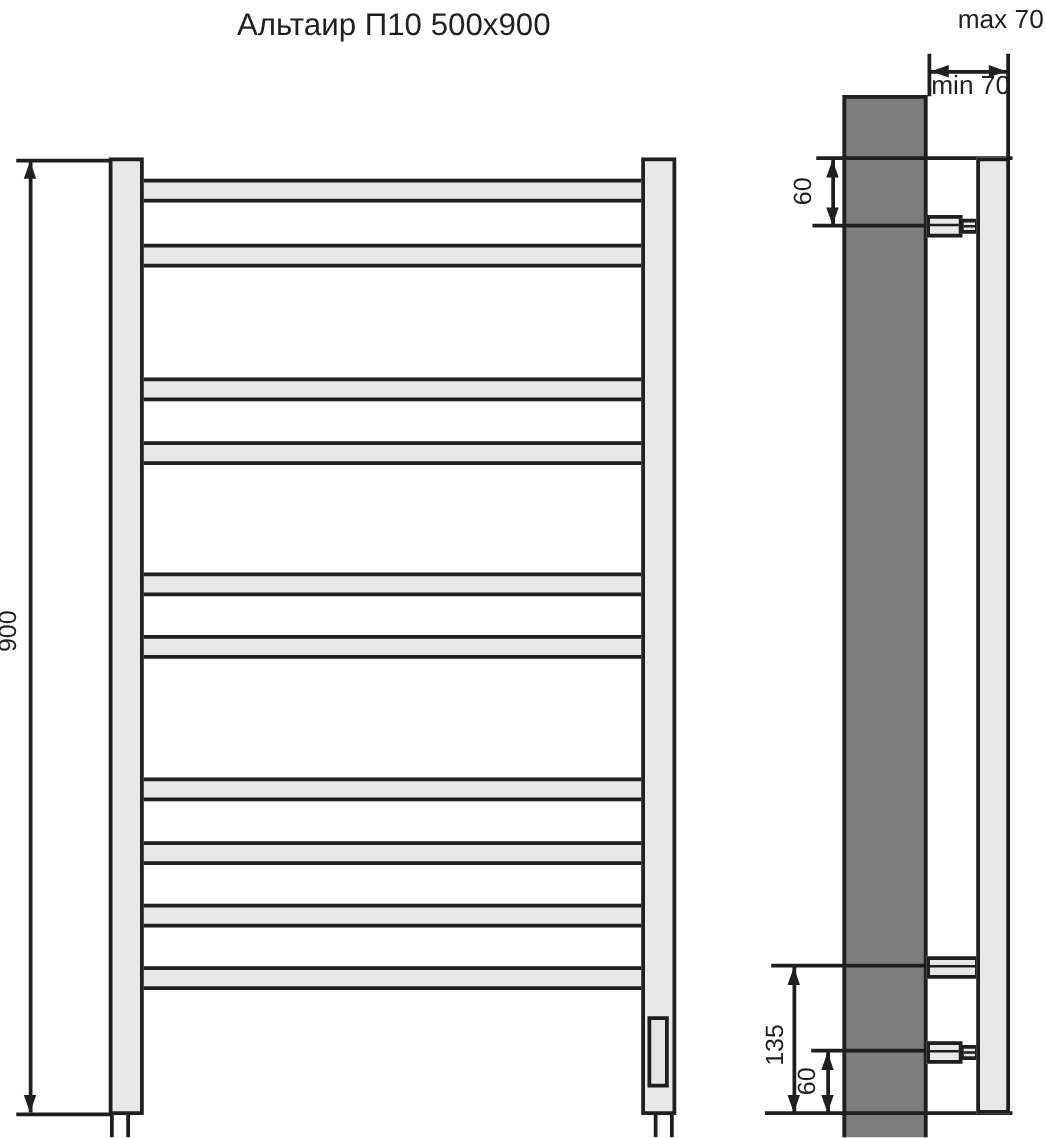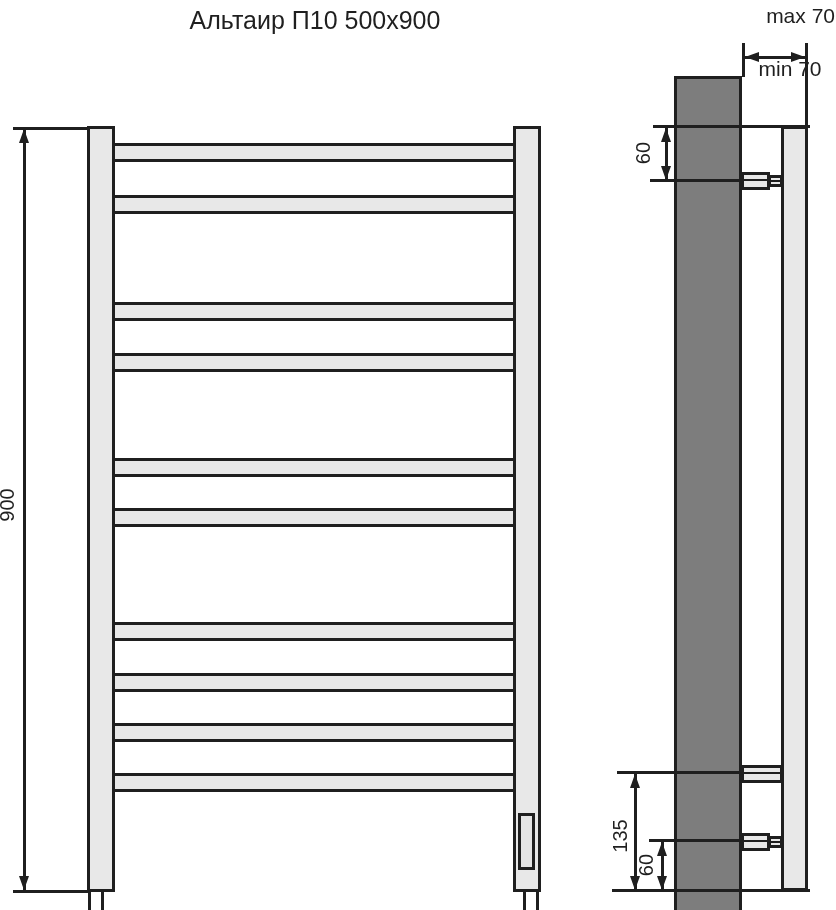--- a/index.html
+++ b/index.html
@@ -95,21 +95,21 @@
       <div class="part" style="left:741px;top:833px;width:29px;height:18px;border-width:3px;"></div>
       <div class="ln" style="left:744px;top:840px;width:23px;height:2px;"></div>
       <div class="part" style="left:768px;top:836px;width:15px;height:12px;border-width:3px;"></div>
       <div class="ln" style="left:771px;top:841px;width:9px;height:2px;"></div>
     </div>
 
     <div class="part" style="left:781px;top:126px;width:27px;height:765px;"></div>
 
     <div>
       <div class="dimtext" style="left:745px;top:4px;width:90px;text-align:right;">max 70</div>
-      <div class="dimtext" style="left:745px;top:46px;width:90px;text-align:center;margin-top:11px;">min 70</div>
+      <div class="dimtext" style="left:745px;top:46px;width:90px;text-align:left;margin-top:11px;">min 70</div>
       <div class="ln" style="left:742px;top:43px;width:3px;height:34px;"></div>
       <div class="ln" style="left:805px;top:43px;width:3px;height:85px;"></div>
       <div class="ln" style="left:744px;top:56px;width:62px;height:3px;"></div>
       <div class="arr left" style="left:745px;top:52px;"></div>
       <div class="arr right" style="left:791px;top:52px;"></div>
     </div>
 
     <div>
       <div class="ln" style="left:665px;top:127px;width:3px;height:54px;"></div>
       <div class="arr up" style="left:661px;top:128px;"></div>

